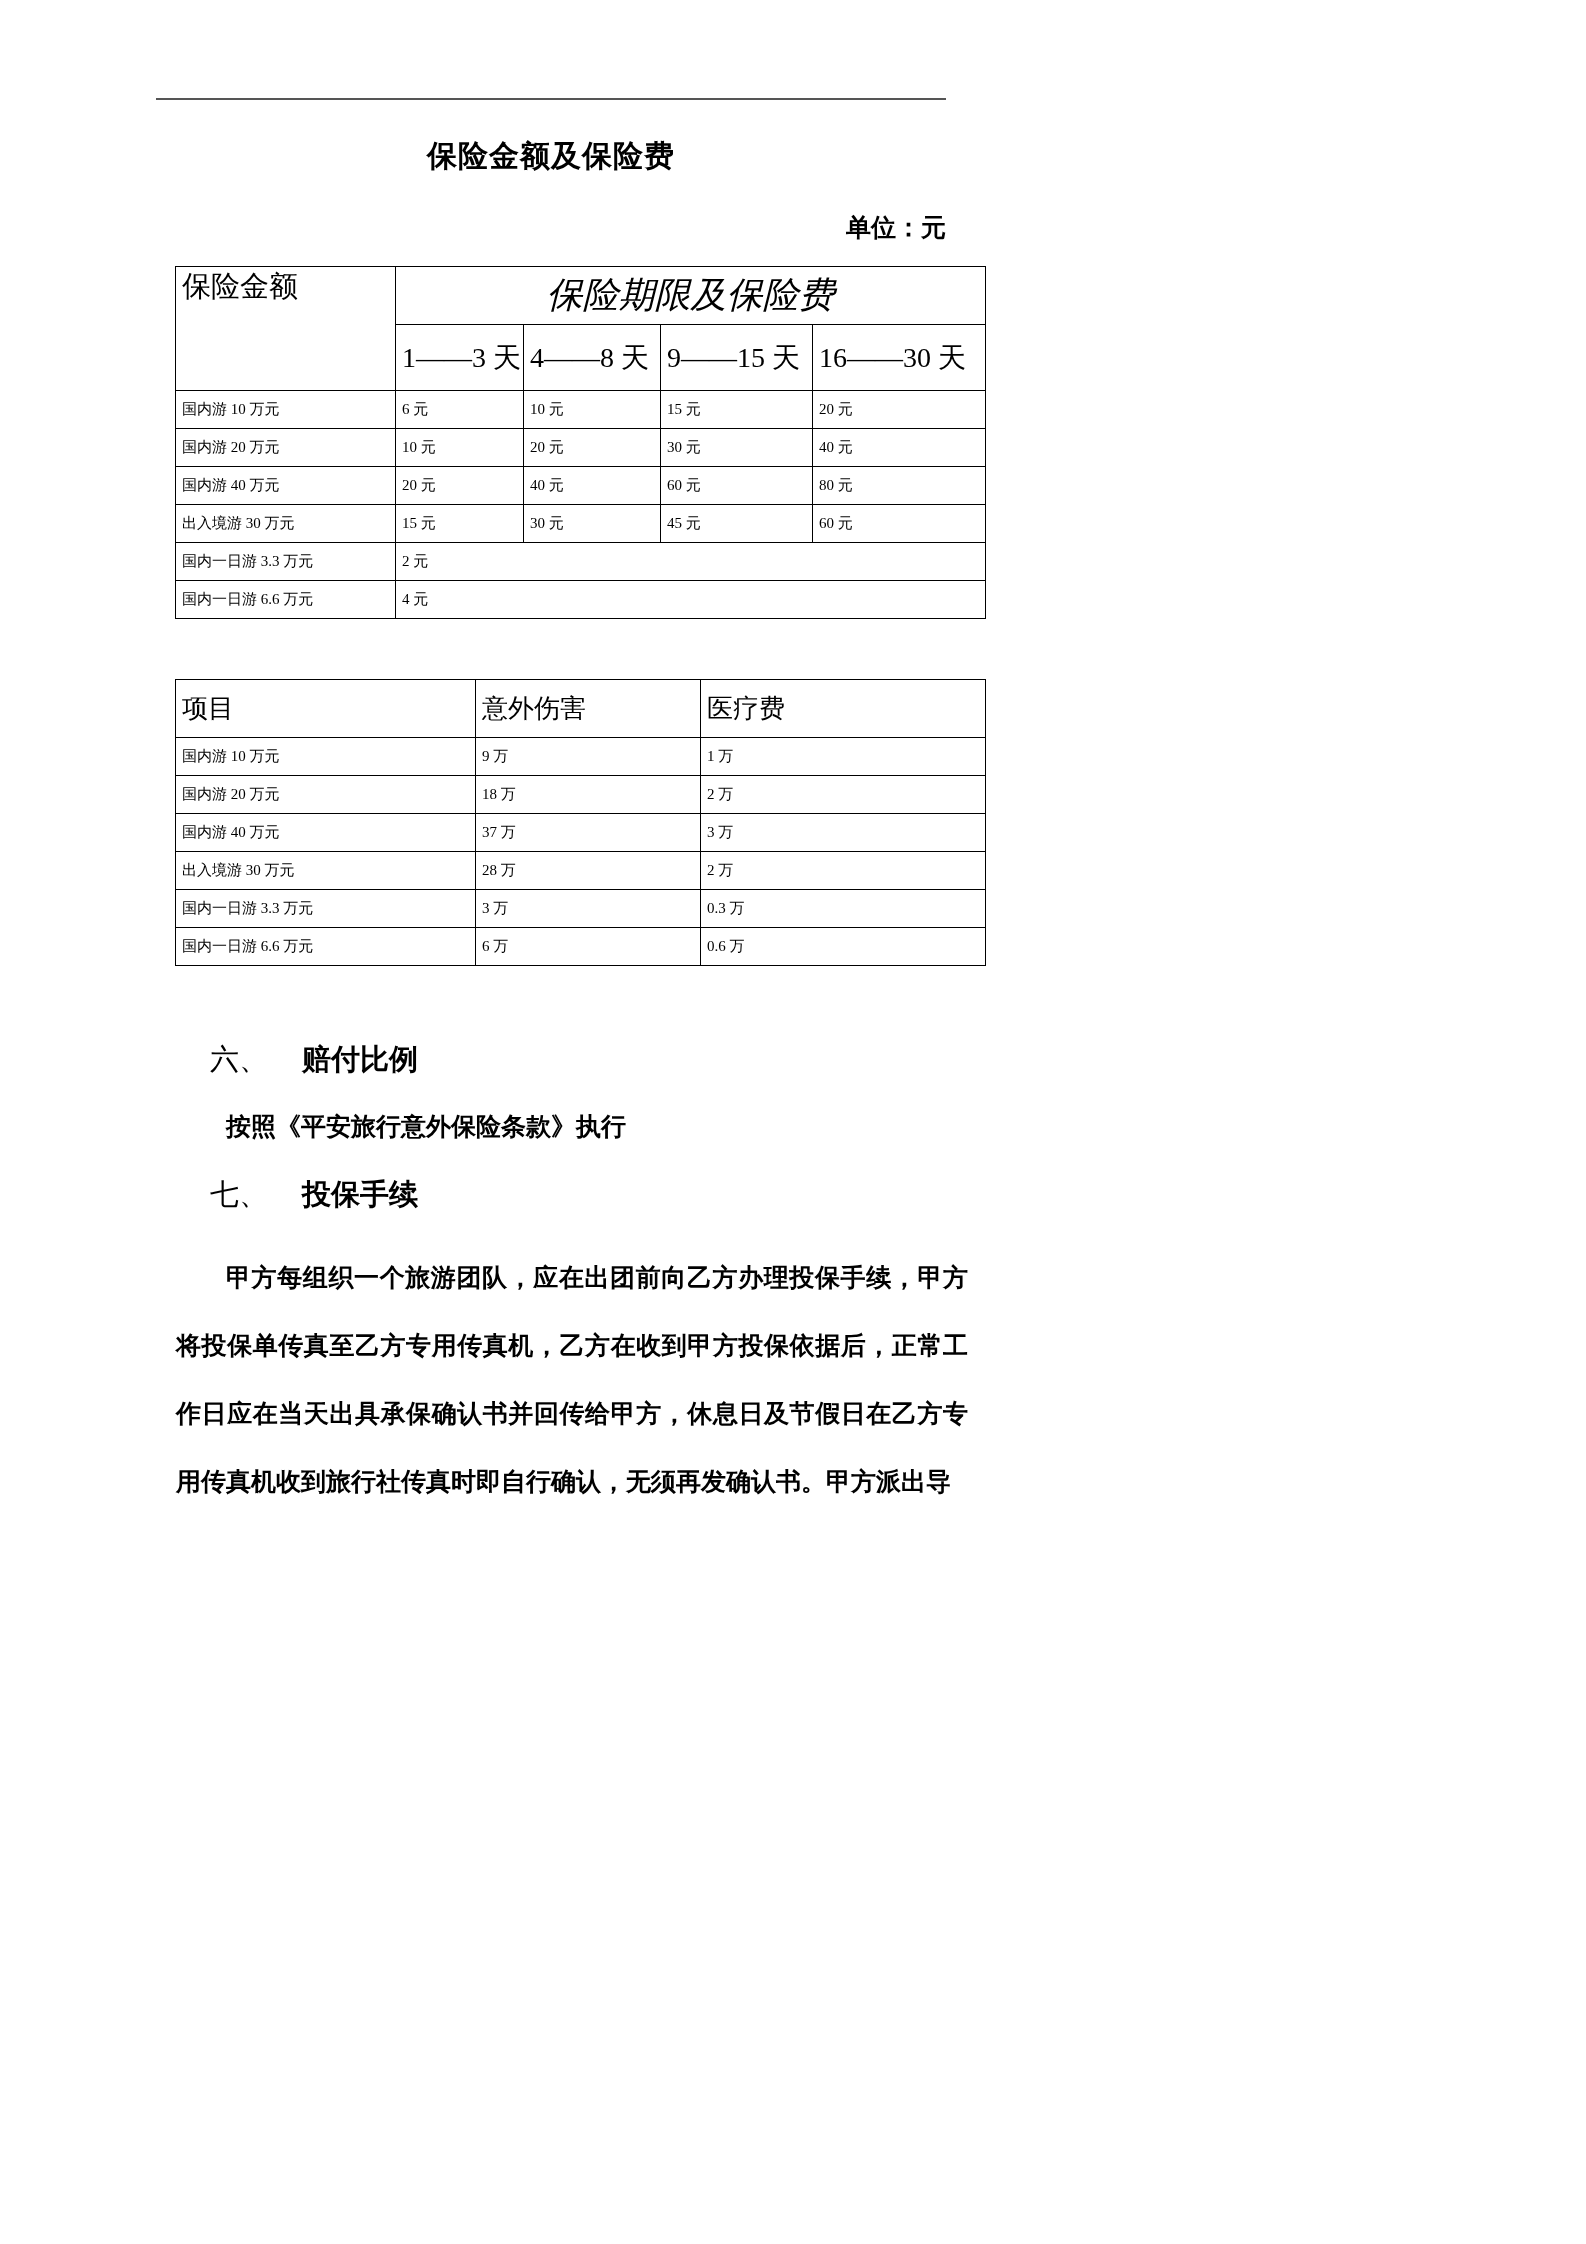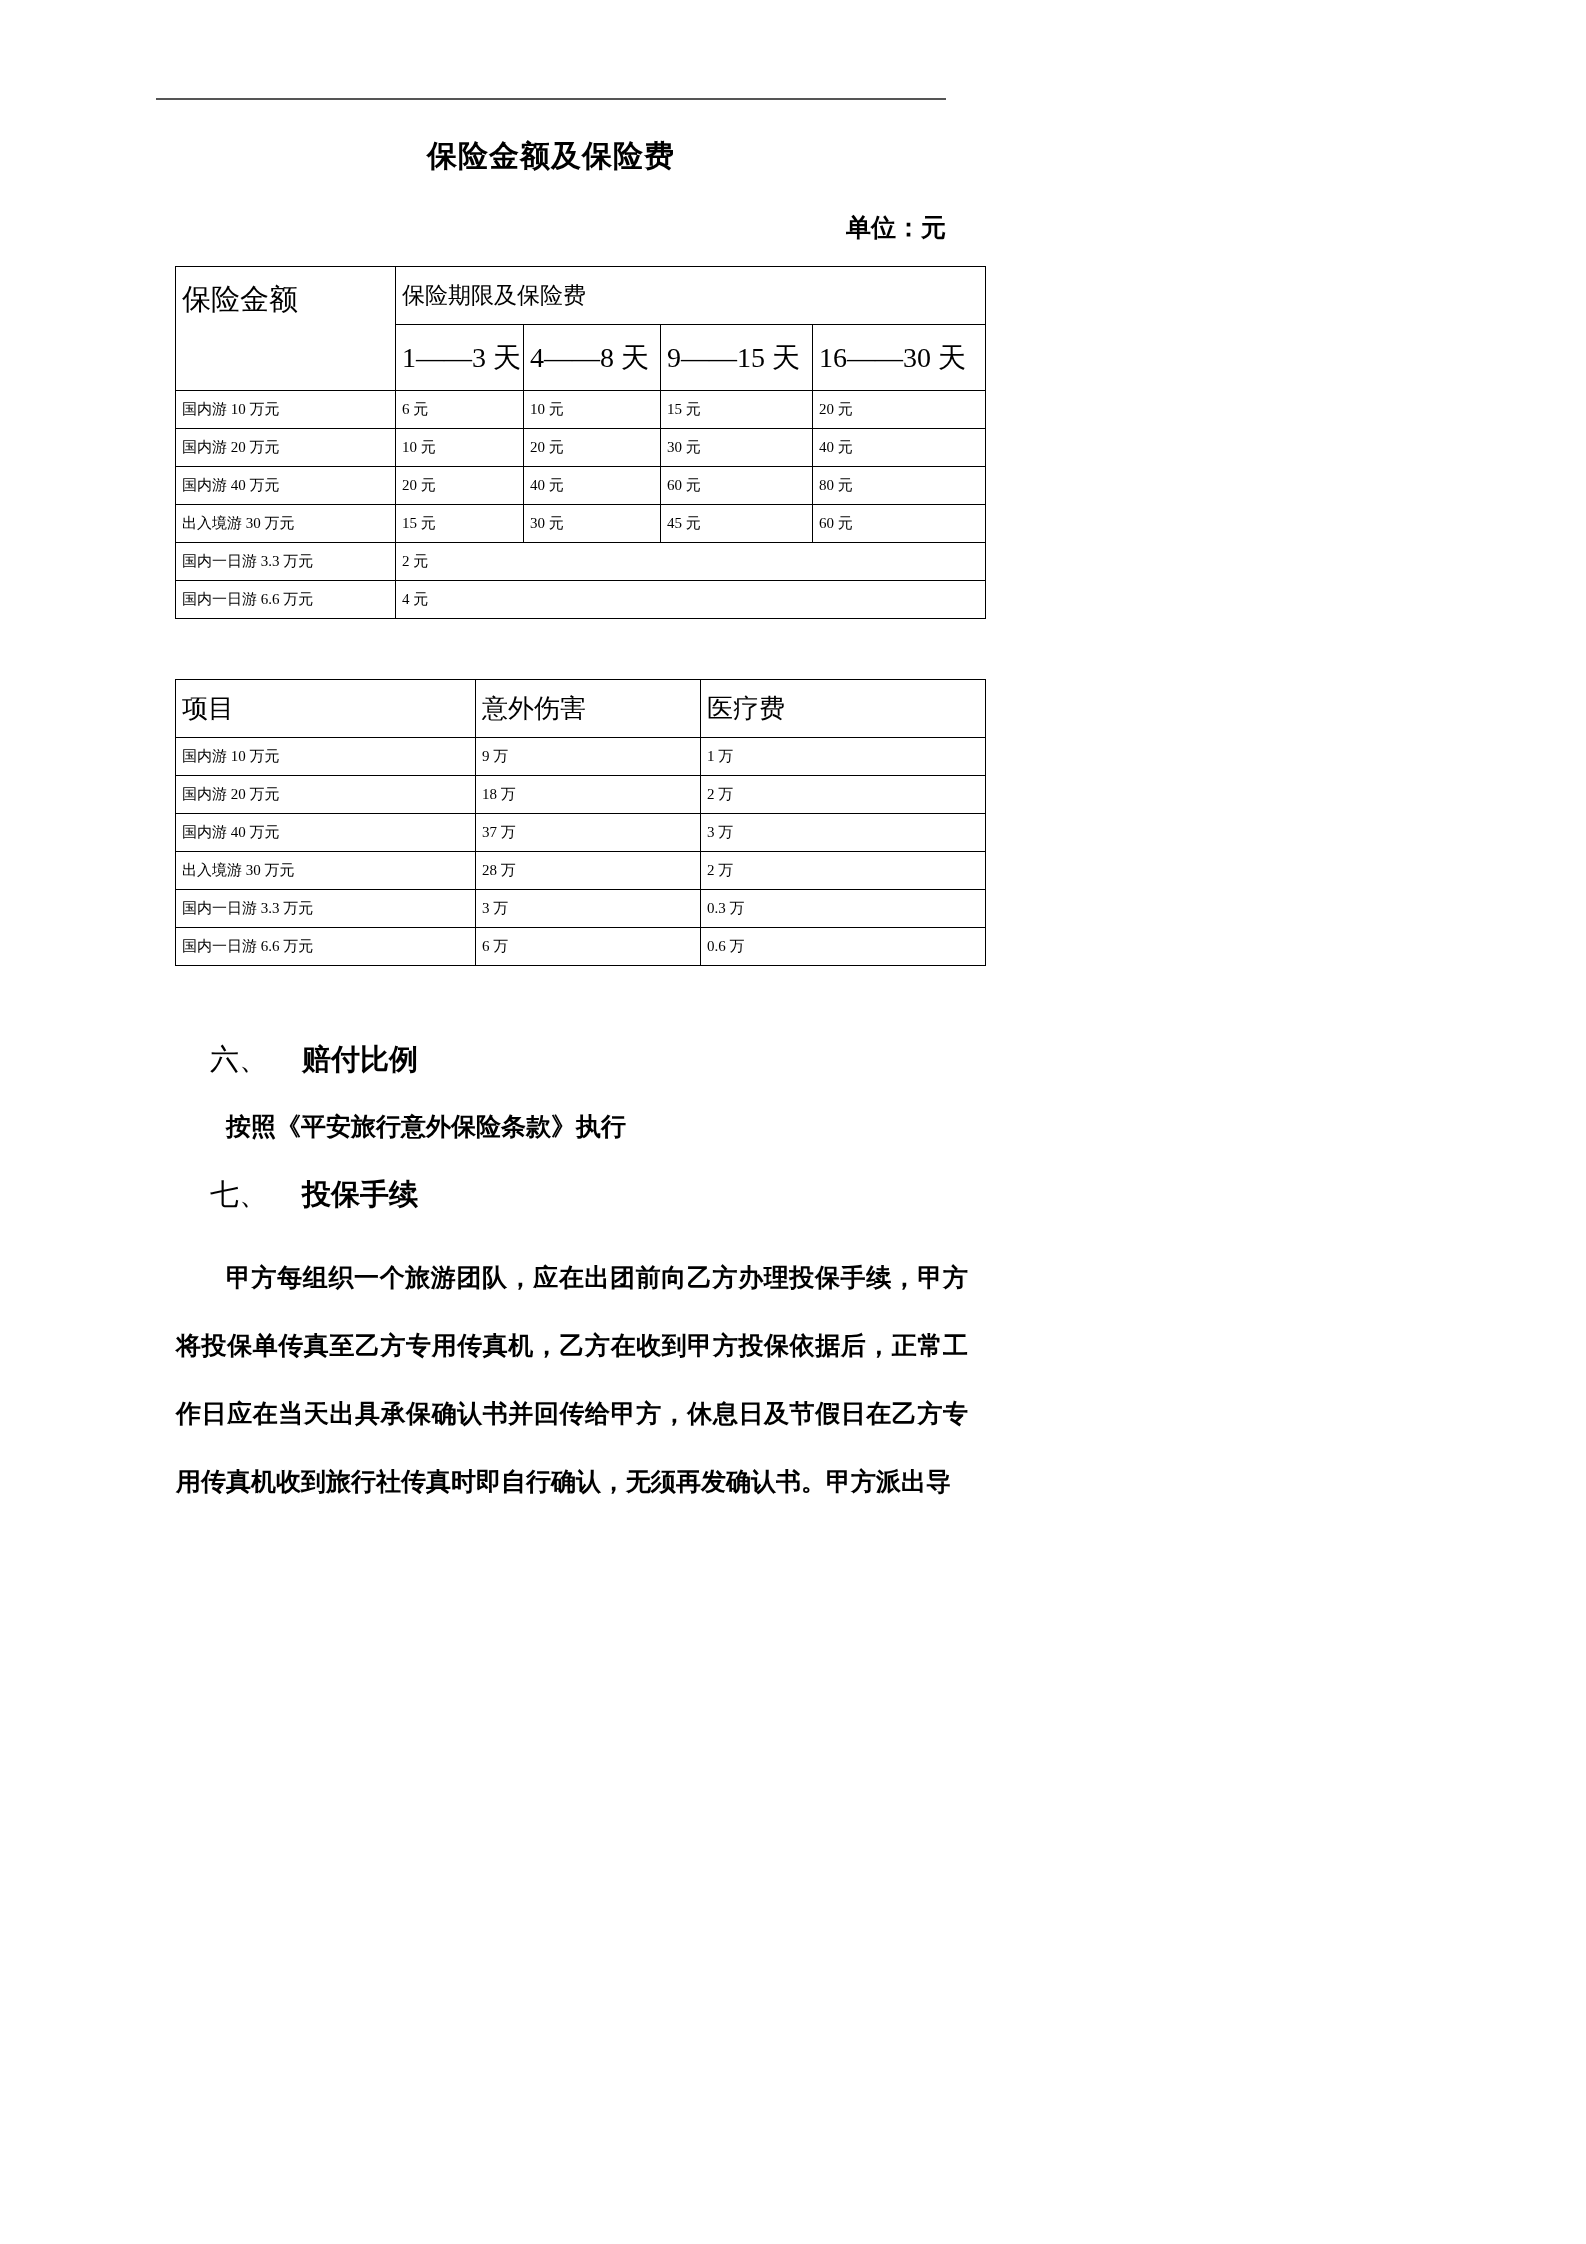--- a/index.html
+++ b/index.html
@@ -62,26 +62,27 @@
     text-align: left;
   }
 
   .t1 { margin-top: 22px; }
   .t1 tr.h1 { height: 58px; }
   .t1 tr.h2 { height: 66px; }
   .t1 tr.data { height: 38px; }
   .t1 td.amount-hdr {
     font-size: 29px;
     vertical-align: top;
-    padding-top: 13px;
+    padding-top: 0;
     font-family: Liberation Mono, monospace;
   }
   .t1 td.span-hdr {
-    font-size: 23px;
-    text-align: left;
+    font-size: 36px;
+    text-align: center;
+    font-style: italic;
   }
   .t1 td.period-hdr { font-size: 28px; }
 
   .t2 { margin-top: 60px; }
   .t2 tr.h1 { height: 58px; }
   .t2 tr.data { height: 38px; }
   .t2 td.hdr { font-size: 26px; }
 
   .sec {
     font-family: "Liberation Sans", "DejaVu Sans", sans-serif;

